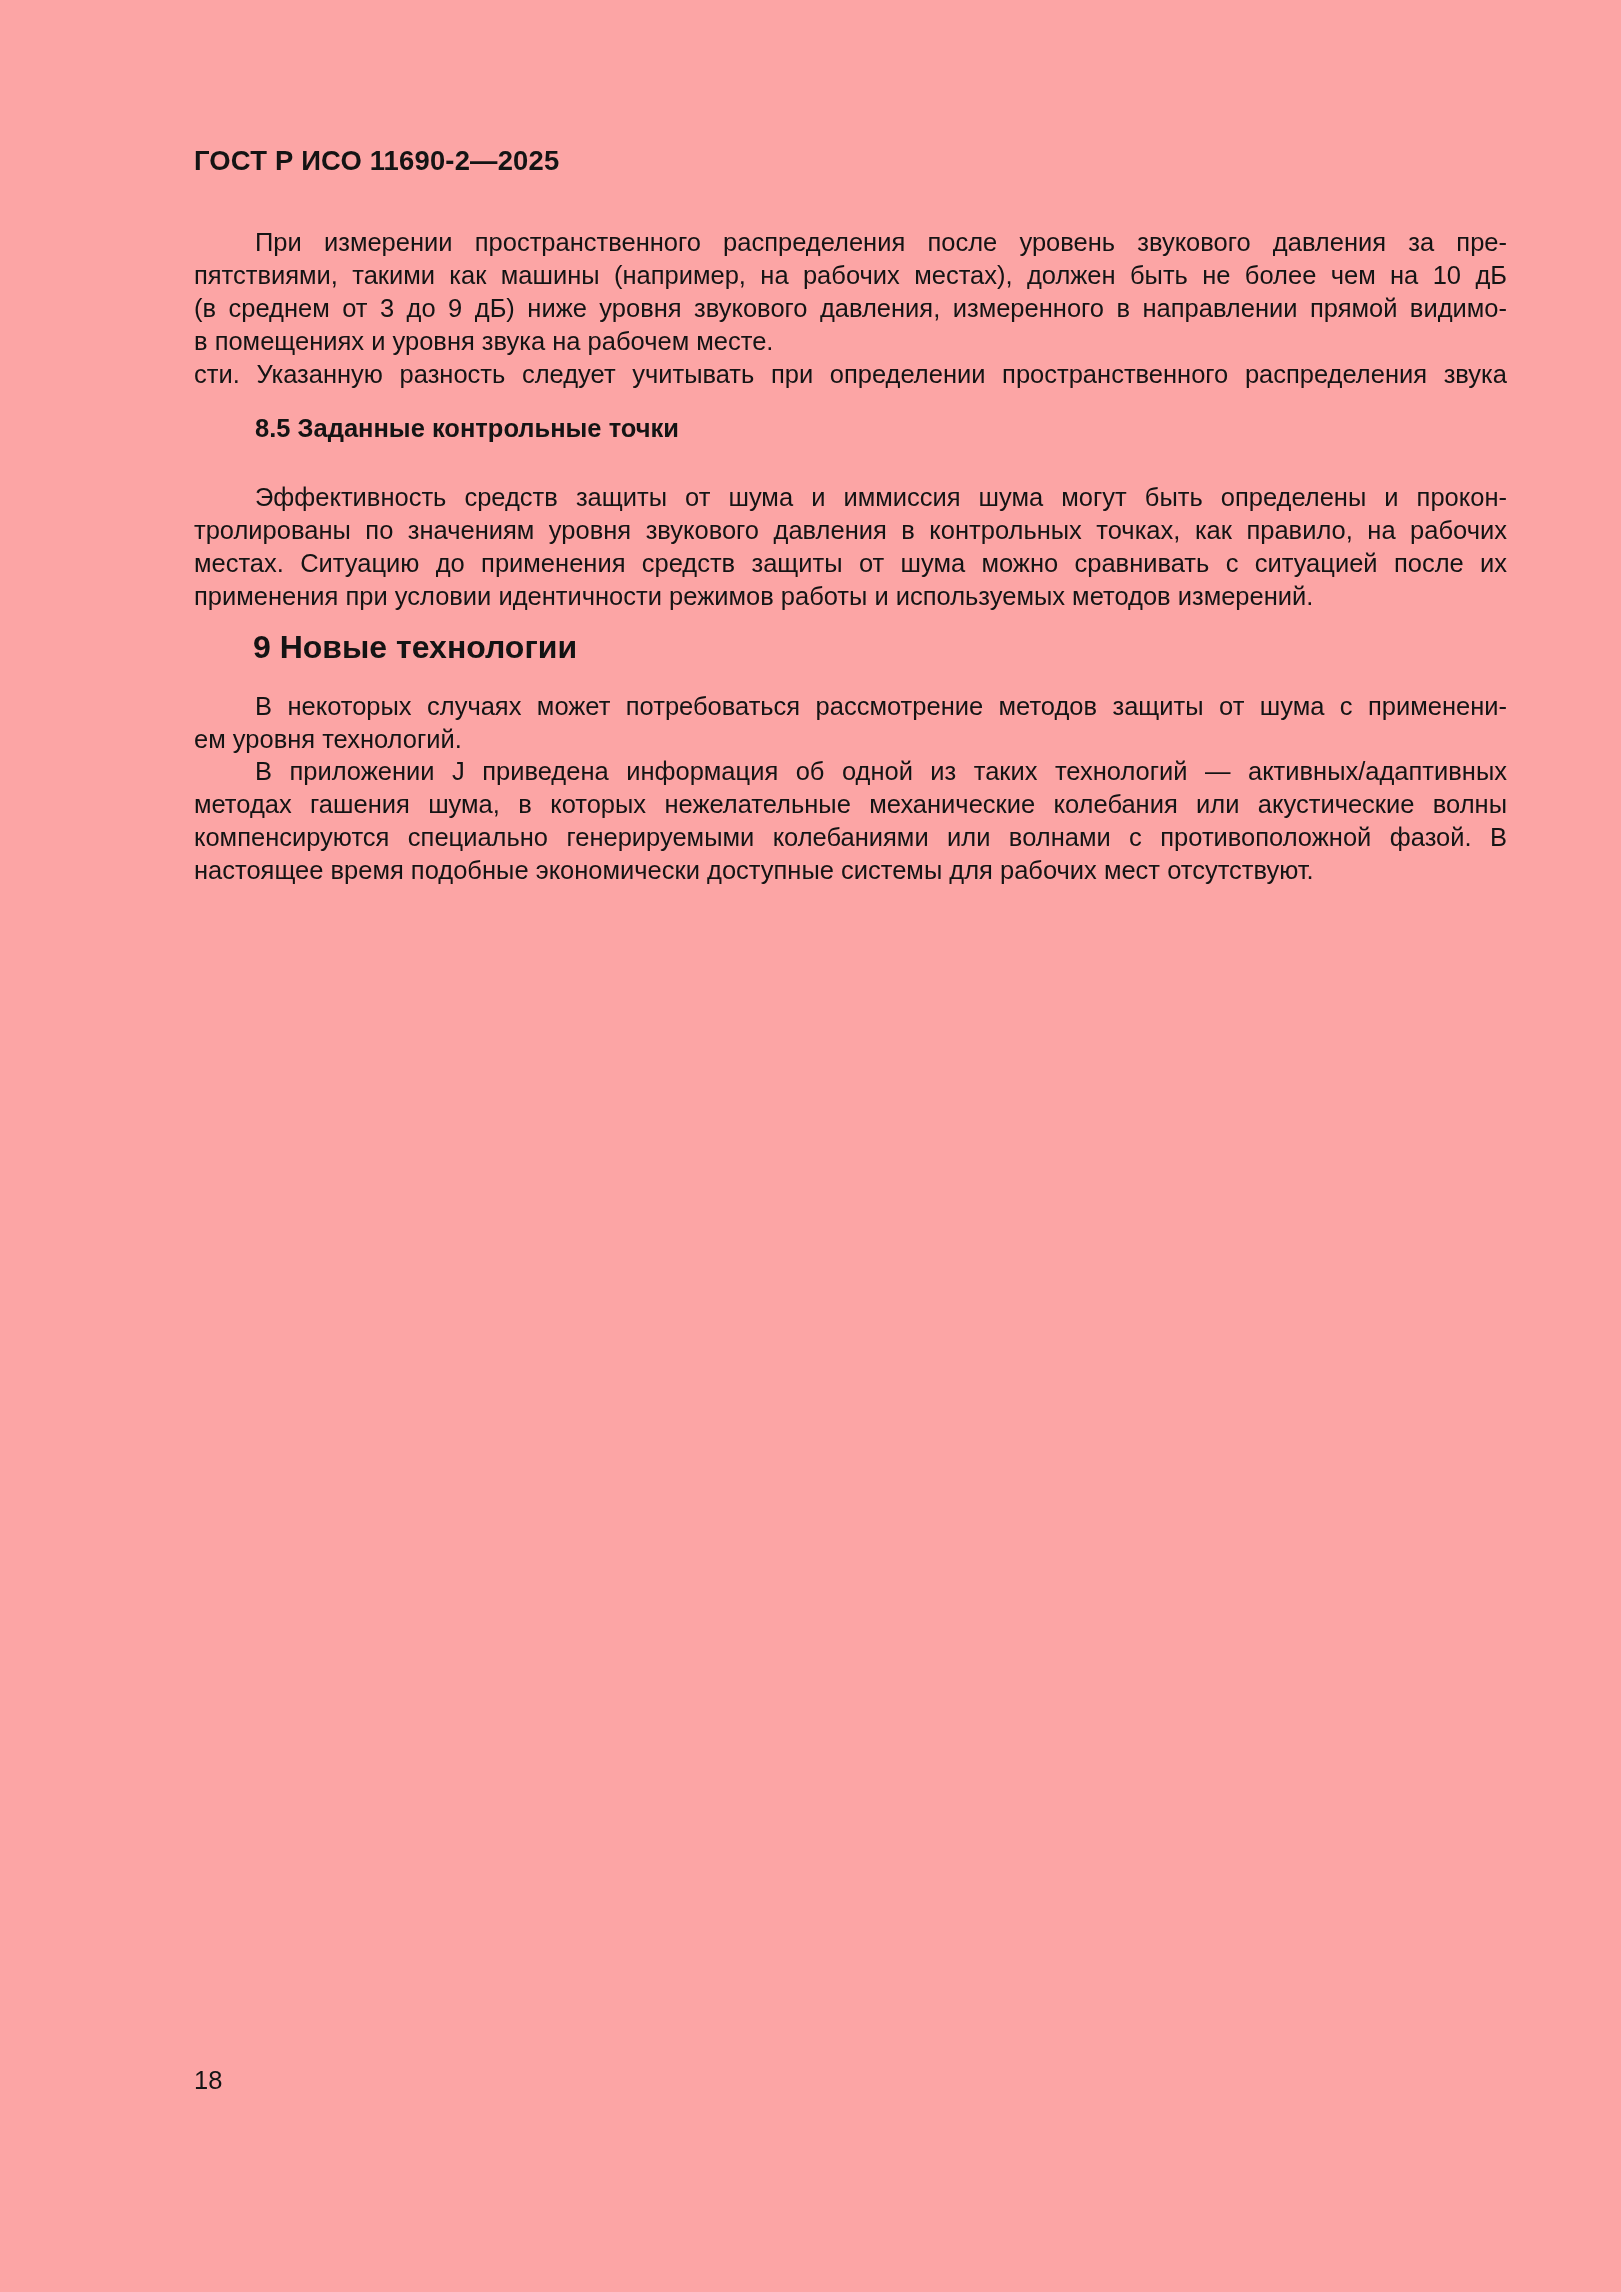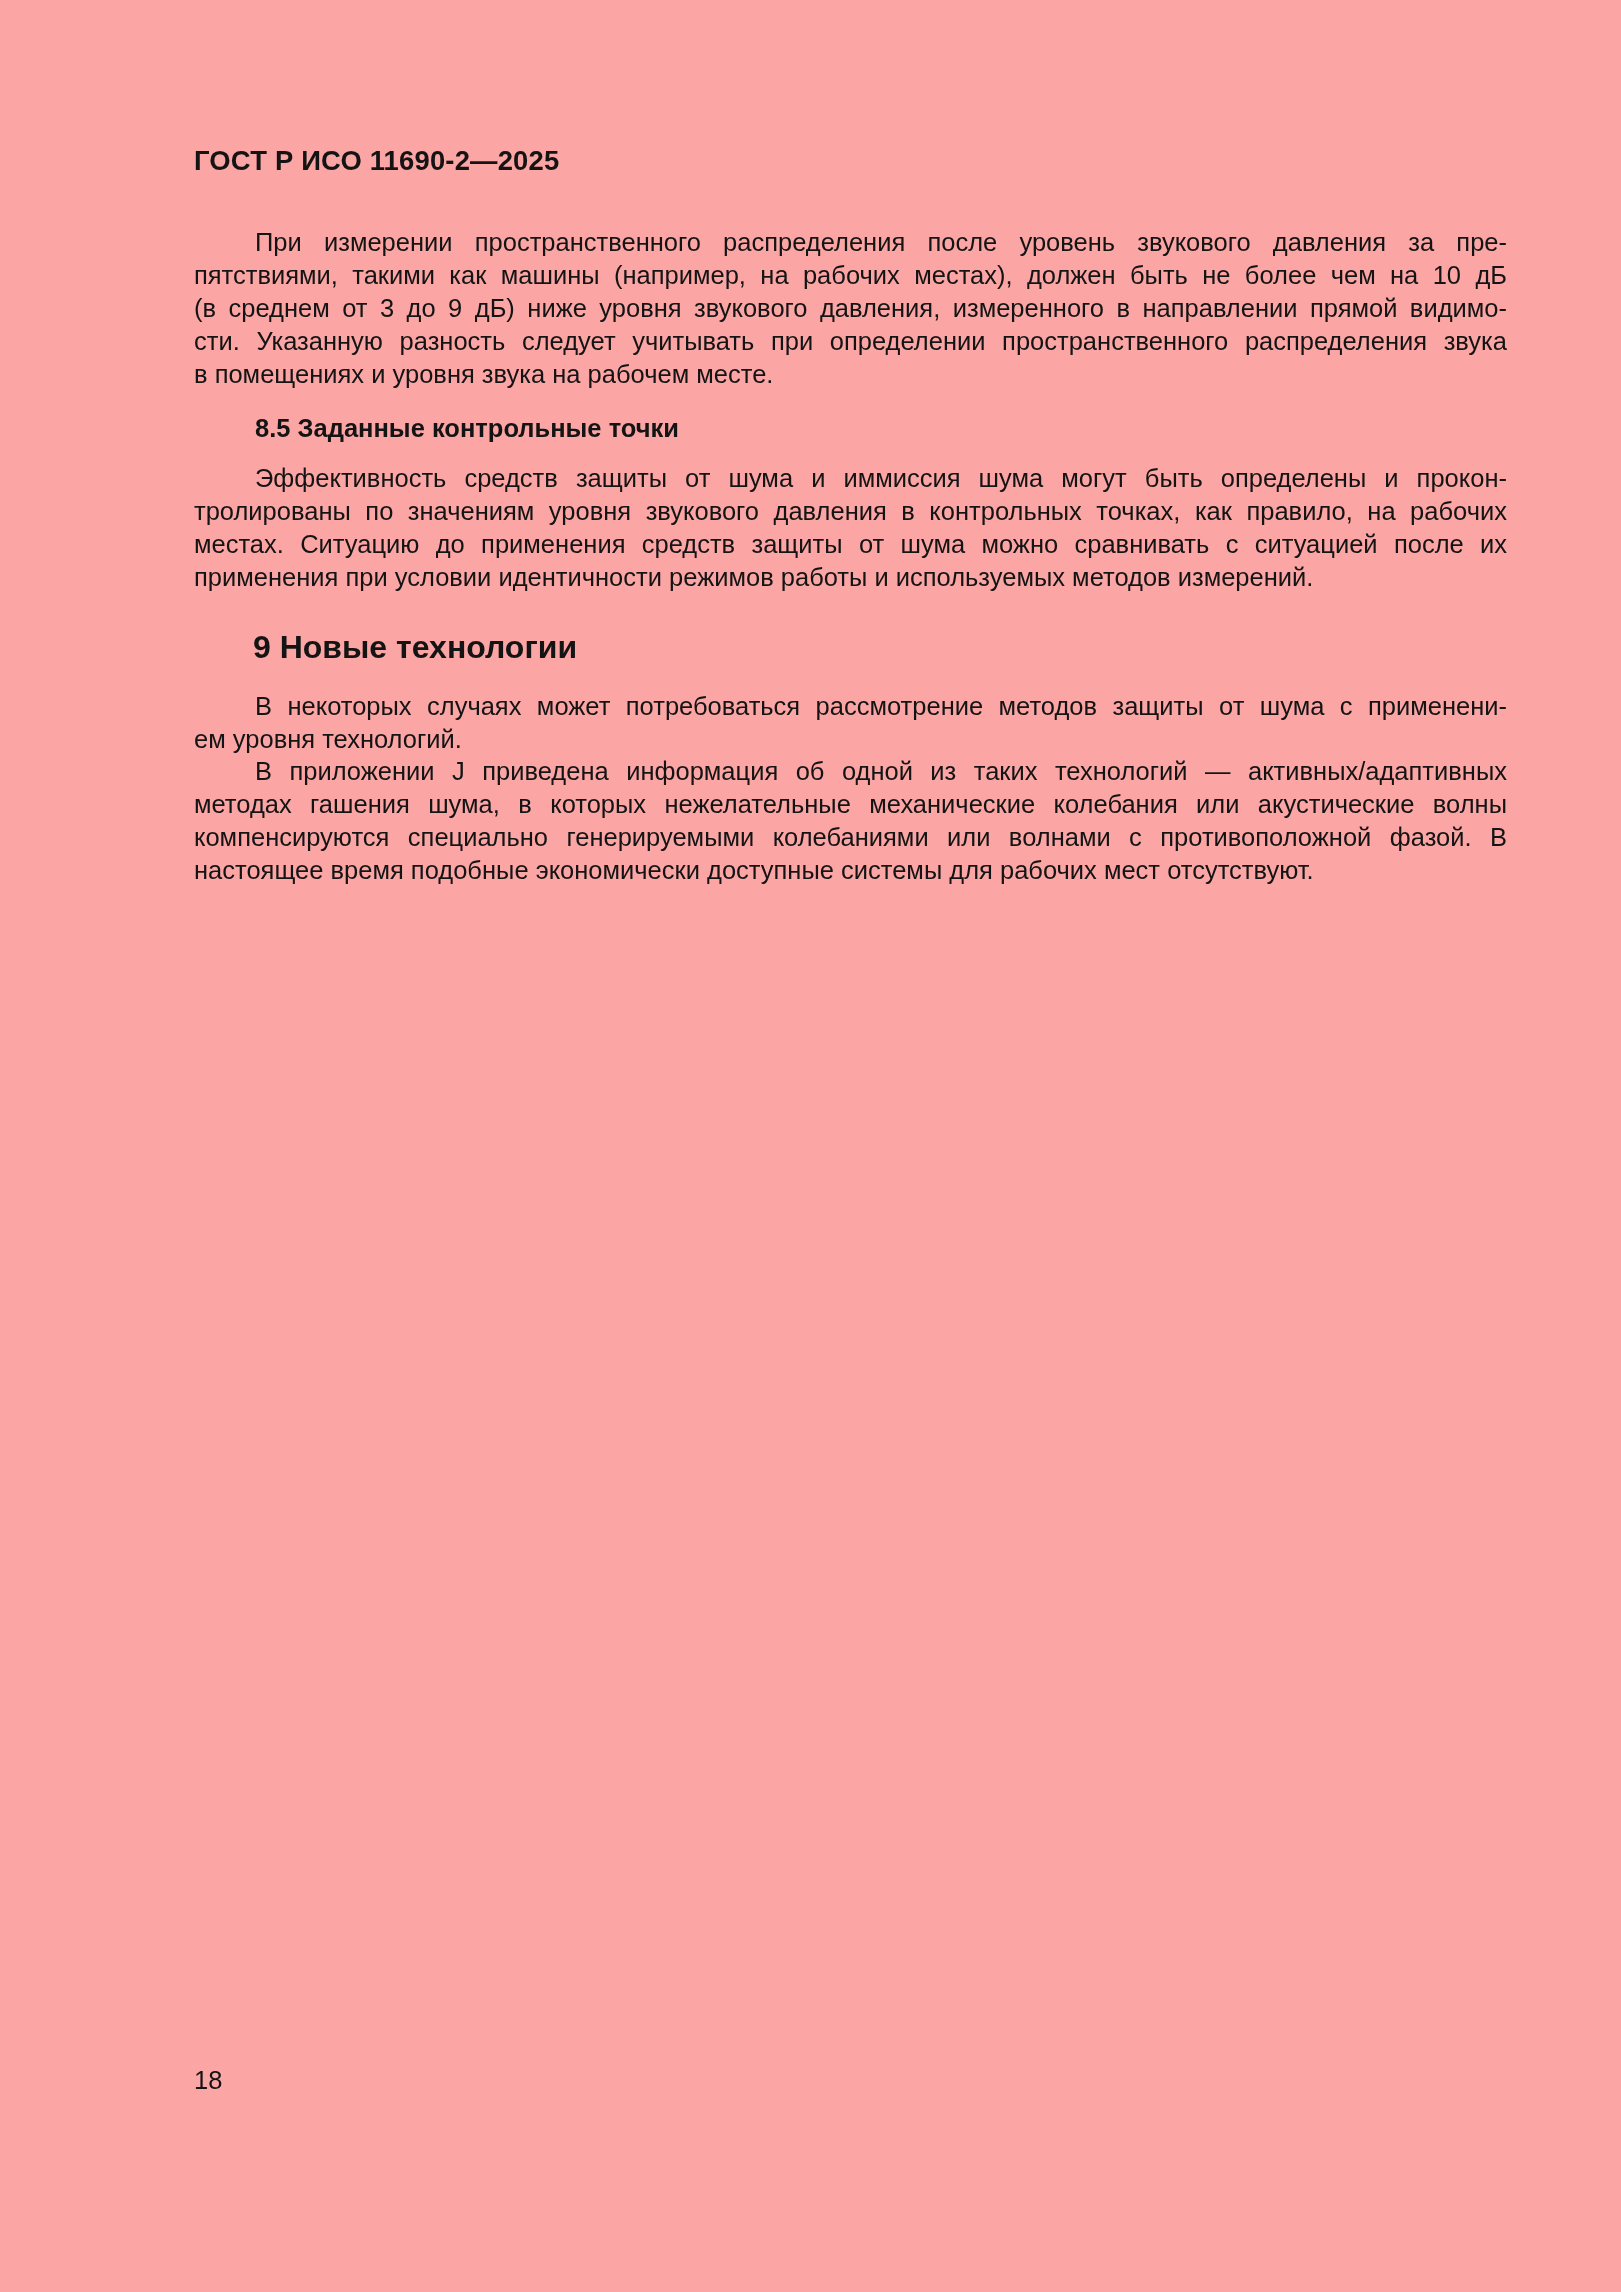--- a/index.html
+++ b/index.html
@@ -74,27 +74,27 @@
 <body>
 
 <div class="page">
 
   <div class="doc-header">ГОСТ Р ИСО 11690-2—2025</div>
 
   <div class="textblock" style="top:226px">
     <div class="line first">При измерении пространственного распределения после уровень звукового давления за пре-</div>
     <div class="line">пятствиями, такими как машины (например, на рабочих местах), должен быть не более чем на 10 дБ</div>
     <div class="line">(в среднем от 3 до 9 дБ) ниже уровня звукового давления, измеренного в направлении прямой видимо-</div>
+    <div class="line last">в помещениях и уровня звука на рабочем месте.</div>
     <div class="line">сти. Указанную разность следует учитывать при определении пространственного распределения звука</div>
-    <div class="line last">в помещениях и уровня звука на рабочем месте.</div>
   </div>
 
   <div class="subheading" style="top:412px">8.5 Заданные контрольные точки</div>
 
-  <div class="textblock" style="top:462px">
+  <div class="textblock" style="top:481px">
     <div class="line first">Эффективность средств защиты от шума и иммиссия шума могут быть определены и прокон-</div>
     <div class="line">тролированы по значениям уровня звукового давления в контрольных точках, как правило, на рабочих</div>
     <div class="line">местах. Ситуацию до применения средств защиты от шума можно сравнивать с ситуацией после их</div>
     <div class="line last">применения при условии идентичности режимов работы и используемых методов измерений.</div>
   </div>
 
   <div class="chapterheading" style="top:628px">9 Новые технологии</div>
 
   <div class="textblock" style="top:690px">
     <div class="line first">В некоторых случаях может потребоваться рассмотрение методов защиты от шума с применени-</div>

